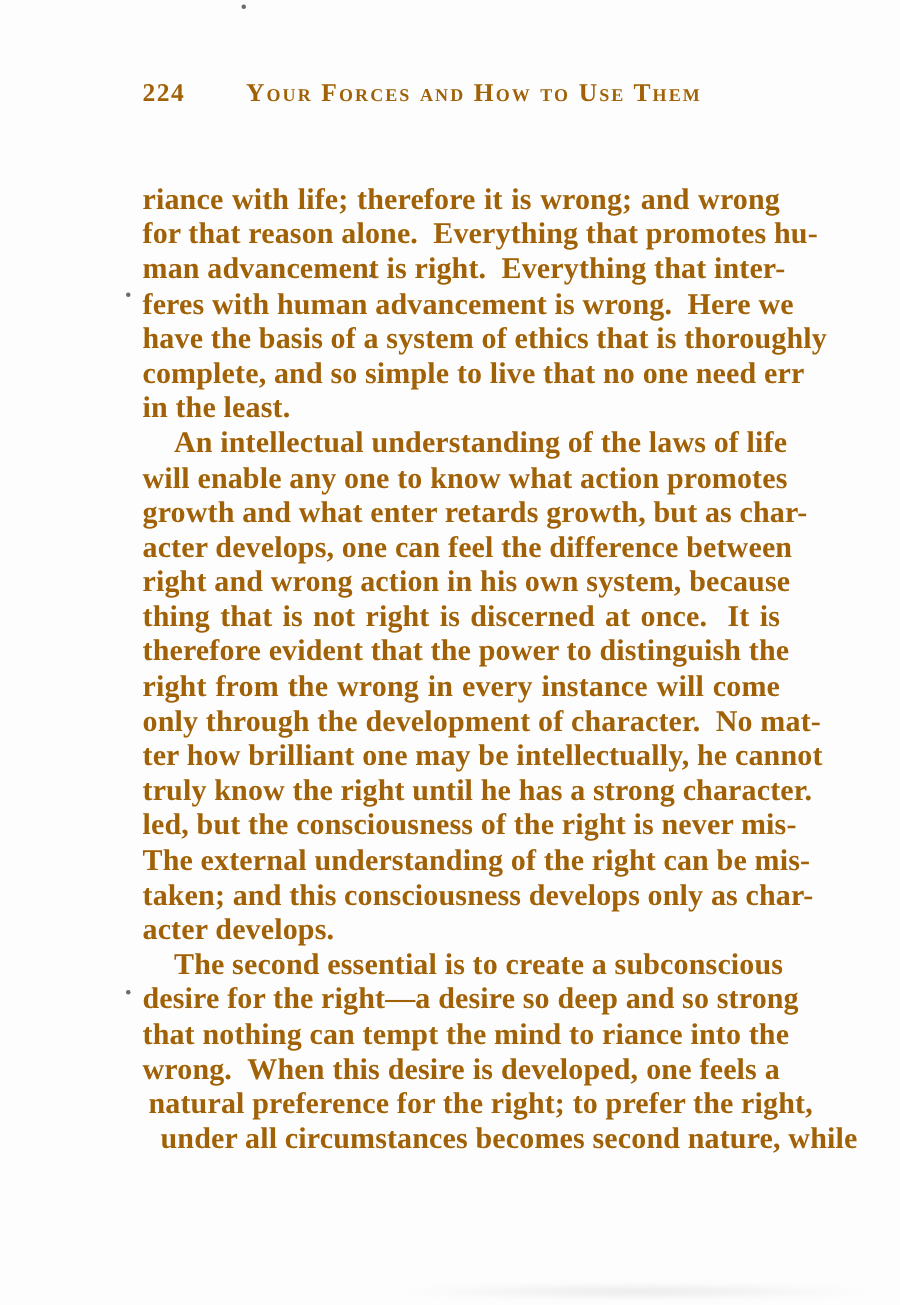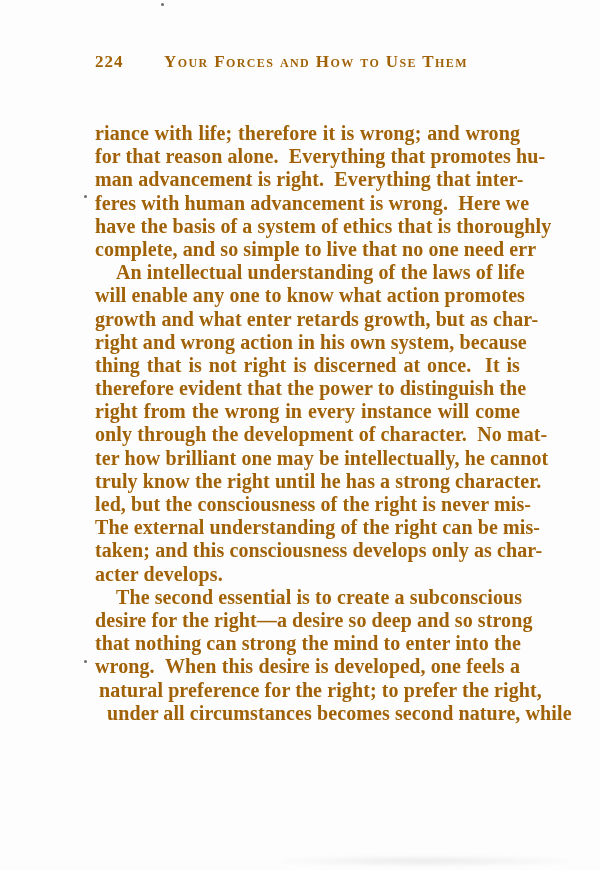--- a/index.html
+++ b/index.html
@@ -94,37 +94,39 @@
     <span class="running-title">Your Forces and How to Use Them</span>
   </div>
 
   <div class="body-text" id="body-lines">
       <div class="line">riance with life; therefore it is wrong; and wrong</div>
       <div class="line">for that reason alone.&nbsp; Everything that promotes hu-</div>
       <div class="line">man advancement is right.&nbsp; Everything that inter-</div>
       <div class="line">feres with human advancement is wrong.&nbsp; Here we</div>
       <div class="line">have the basis of a system of ethics that is thoroughly</div>
       <div class="line">complete, and so simple to live that no one need err</div>
+      <div class="line end">in the least.</div>
       <div class="line indent">An intellectual understanding of the laws of life</div>
       <div class="line">will enable any one to know what action promotes</div>
       <div class="line">growth and what enter retards growth, but as char-</div>
+      <div class="line">acter develops, one can feel the difference between</div>
       <div class="line">right and wrong action in his own system, because</div>
       <div class="line">thing that is not right is discerned at once.&nbsp; It is</div>
       <div class="line">therefore evident that the power to distinguish the</div>
       <div class="line">right from the wrong in every instance will come</div>
       <div class="line">only through the development of character.&nbsp; No mat-</div>
       <div class="line">ter how brilliant one may be intellectually, he cannot</div>
       <div class="line">truly know the right until he has a strong character.</div>
       <div class="line">led, but the consciousness of the right is never mis-</div>
       <div class="line">The external understanding of the right can be mis-</div>
       <div class="line">taken; and this consciousness develops only as char-</div>
       <div class="line end">acter develops.</div>
       <div class="line indent">The second essential is to create a subconscious</div>
       <div class="line">desire for the right—a desire so deep and so strong</div>
-      <div class="line">that nothing can strong the mind to enter into the</div>
+      <div class="line">that nothing can tempt the mind to riance into the</div>
       <div class="line">wrong.&nbsp; When this desire is developed, one feels a</div>
       <div class="line" style="margin-left: 4px;">natural preference for the right; to prefer the right,</div>
       <div class="line" style="margin-left: 12px;">under all circumstances becomes second nature, while</div>
     </div>
 
   <span class="speck s1"></span>
   <span class="speck s2"></span>
   <span class="speck s3"></span>
   <span class="speck s4"></span>
   <div class="smudge"></div>

